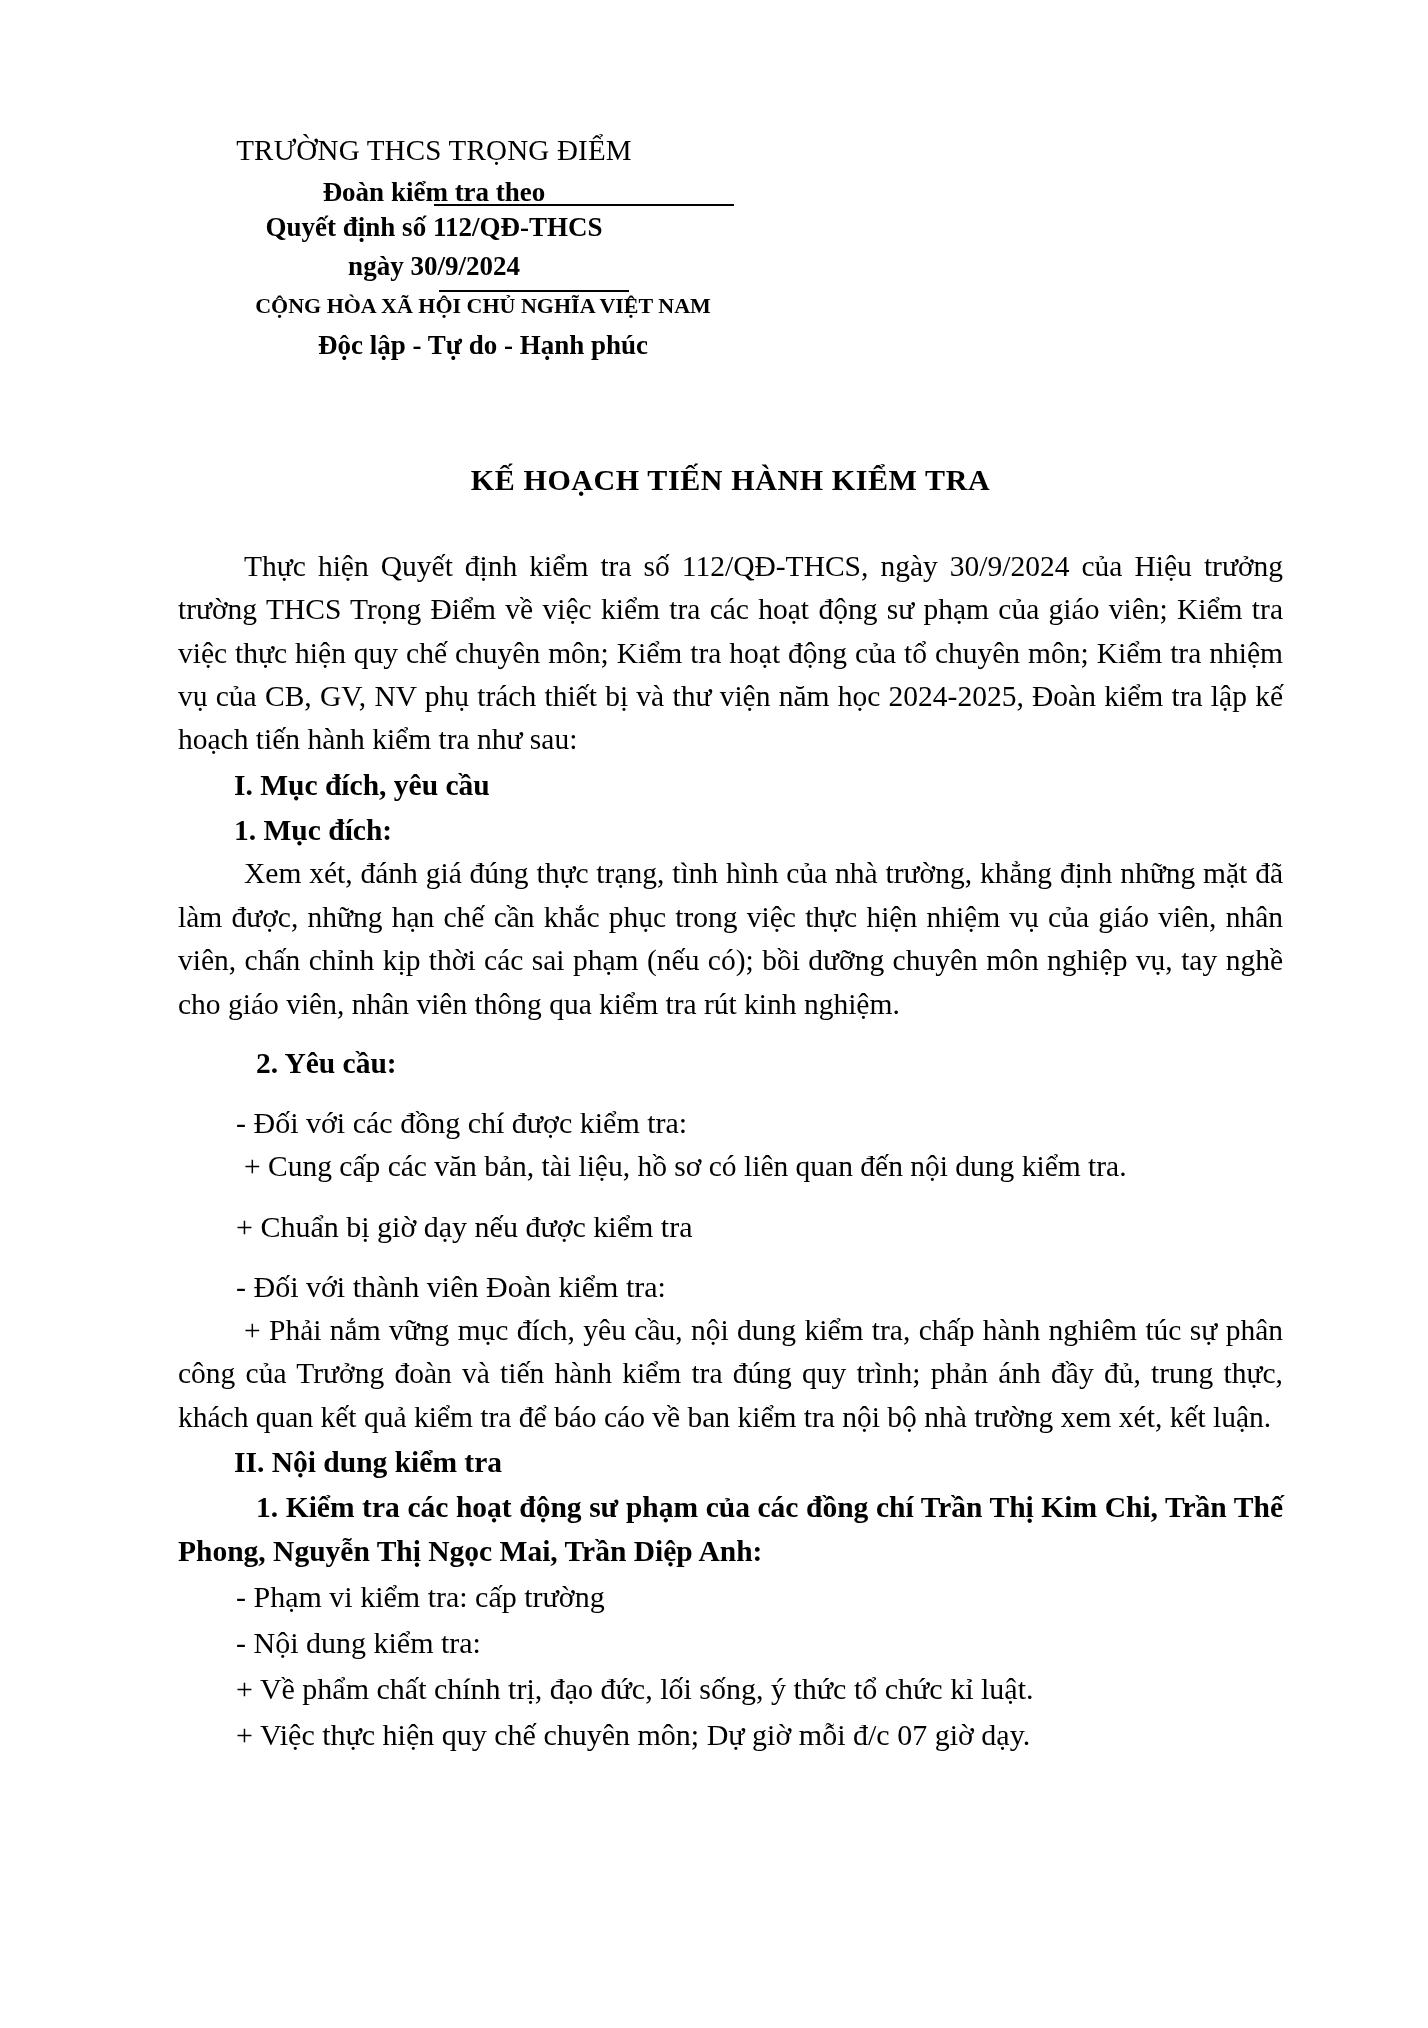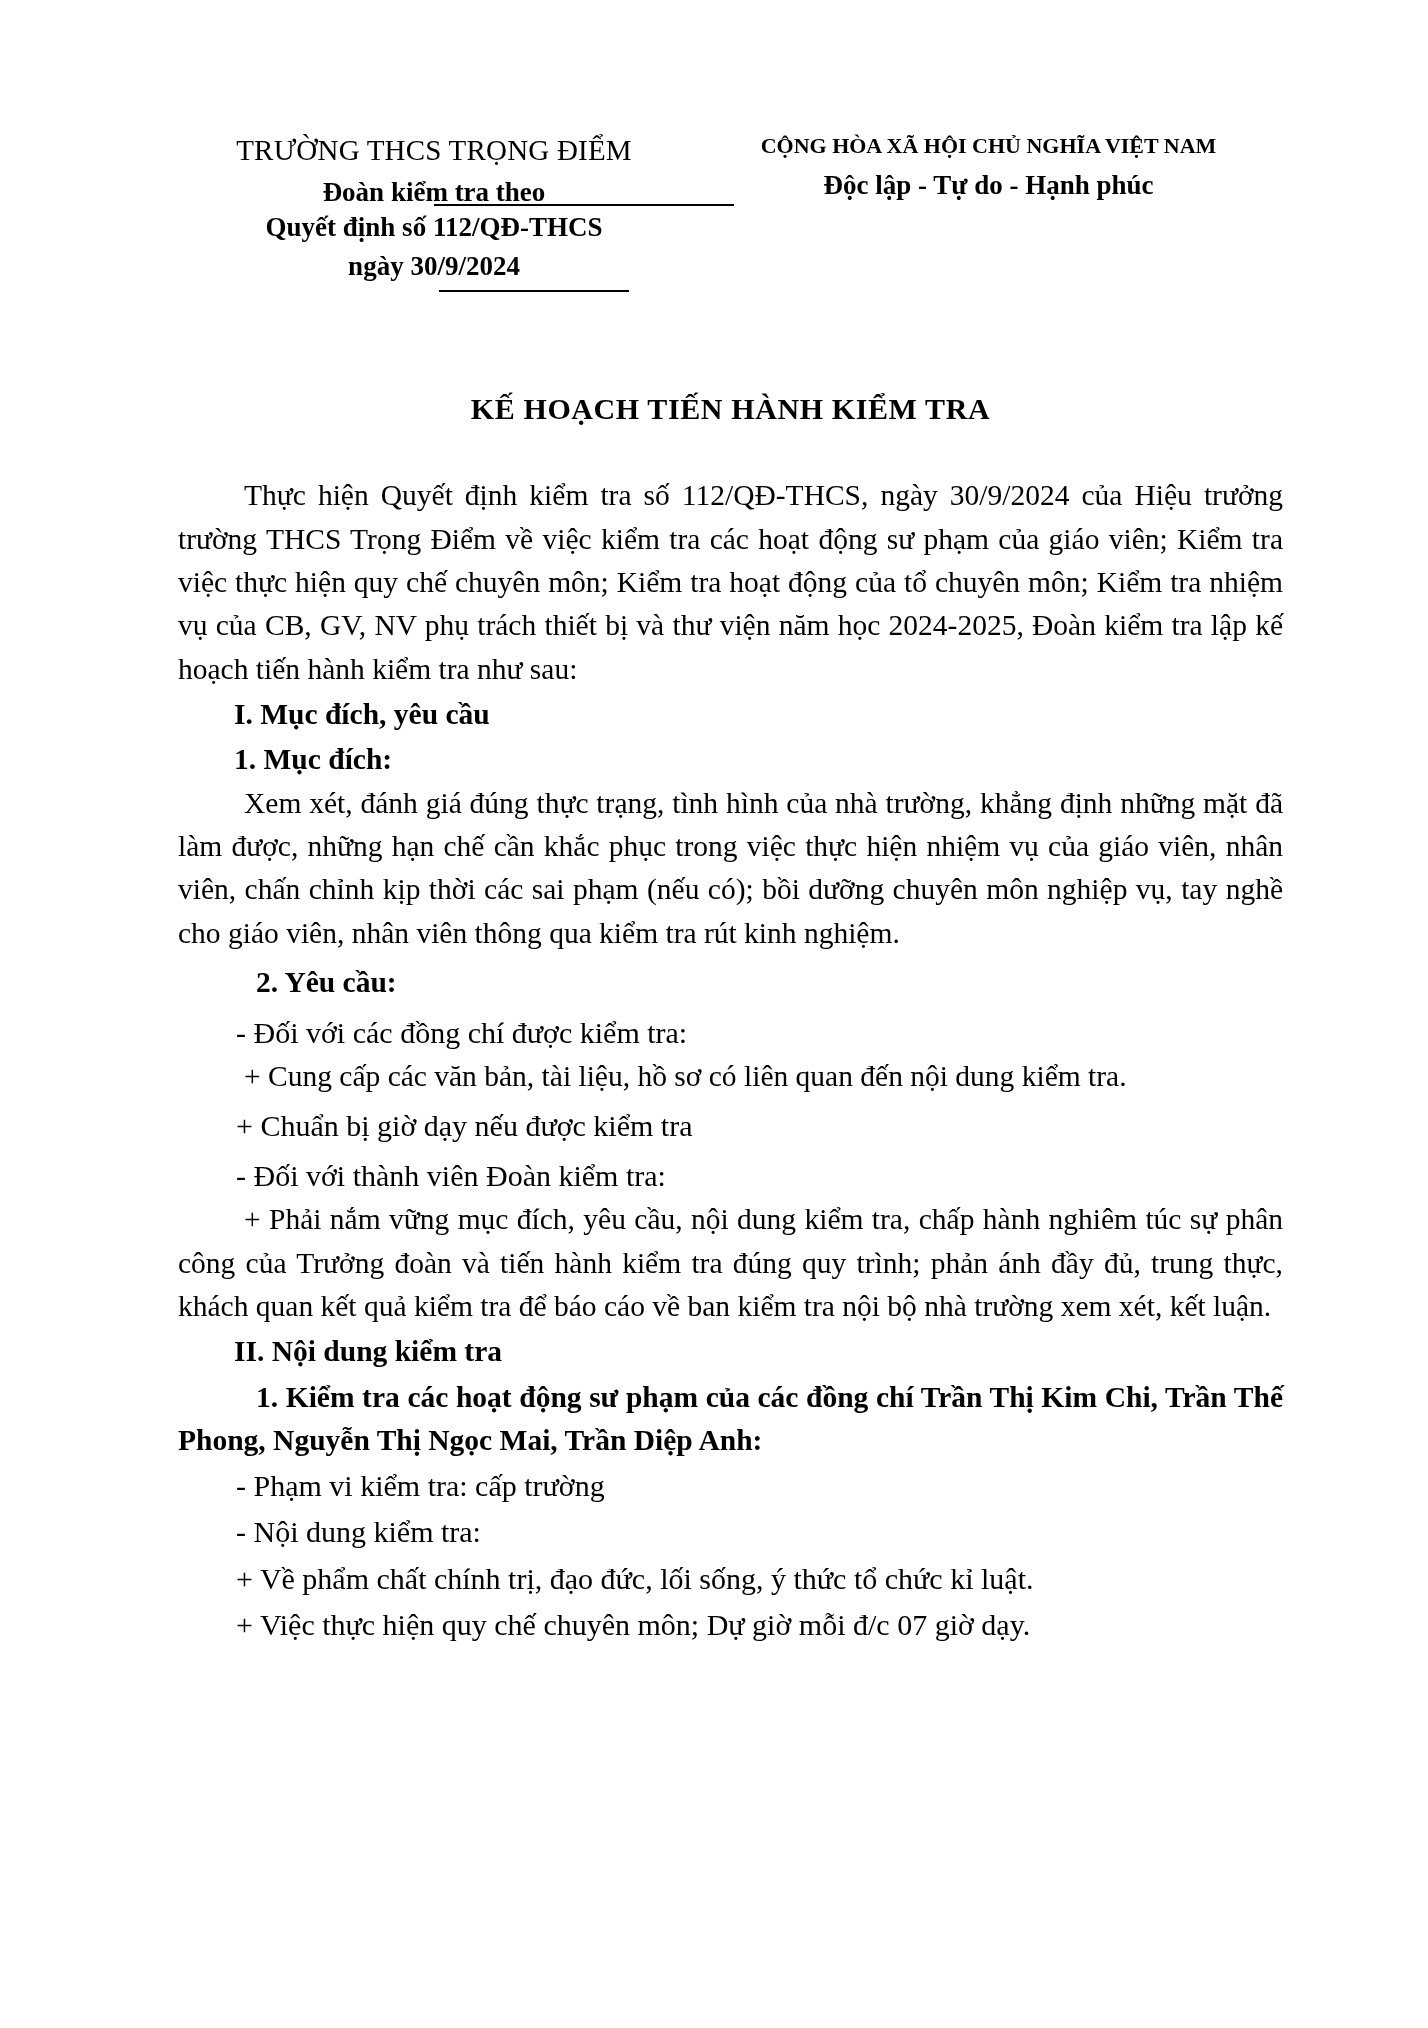--- a/index.html
+++ b/index.html
@@ -22,20 +22,21 @@
     left: 178px;
     top: 132px;
     width: 1105px;
   }
 
   
   .doc-header {
     display: flex;
     align-items: flex-start;
     justify-content: flex-start;
+    flex-direction: column;
   }
   .header-left {
     width: 500px;
     text-align: center;
     padding-left: 6px;
   }
   .header-right {
     width: 590px;
     text-align: center;
     padding-left: 10px;
@@ -128,21 +129,21 @@
   .h-bold.deeper {
     text-indent: 78px;
   }
   .bullet {
     margin: 0;
     font-size: 30px;
     line-height: 1.47;
     text-indent: 58px;
   }
   .gap-s { margin-top: 2px; }
-  .gap-m { margin-top: 6px; }
+  .gap-m { margin-top: 16px; }
 </style>
 </head>
 <body>
 
 <div class="page">
   <div class="content">
 
     <div class="doc-header">
       <div class="header-left">
         <div class="org-name">TRƯỜNG THCS TRỌNG ĐIỂM</div>

